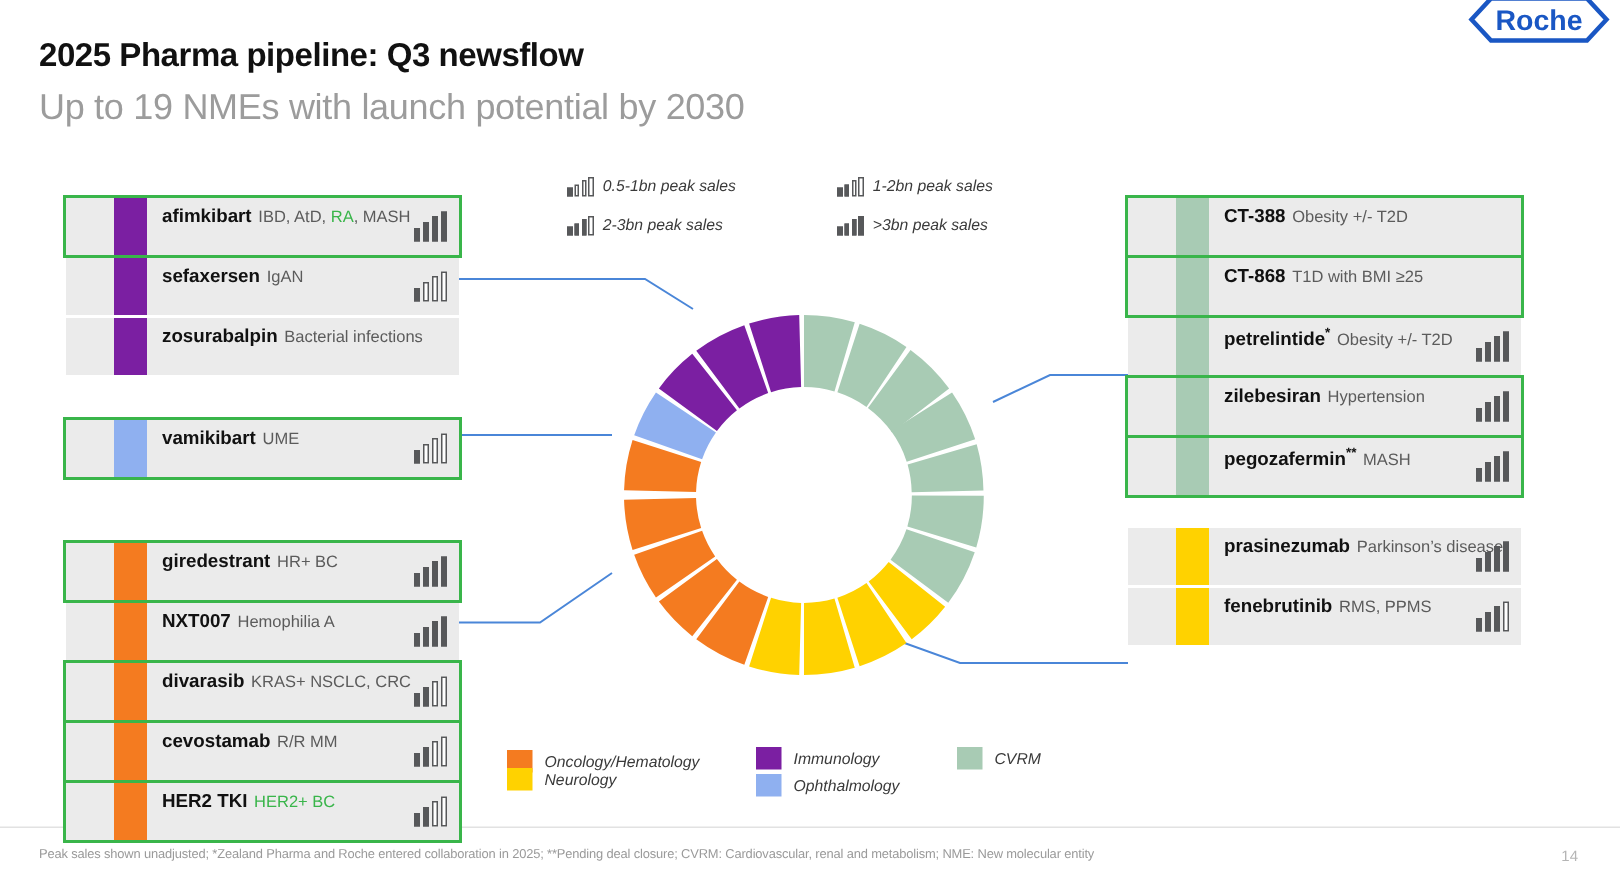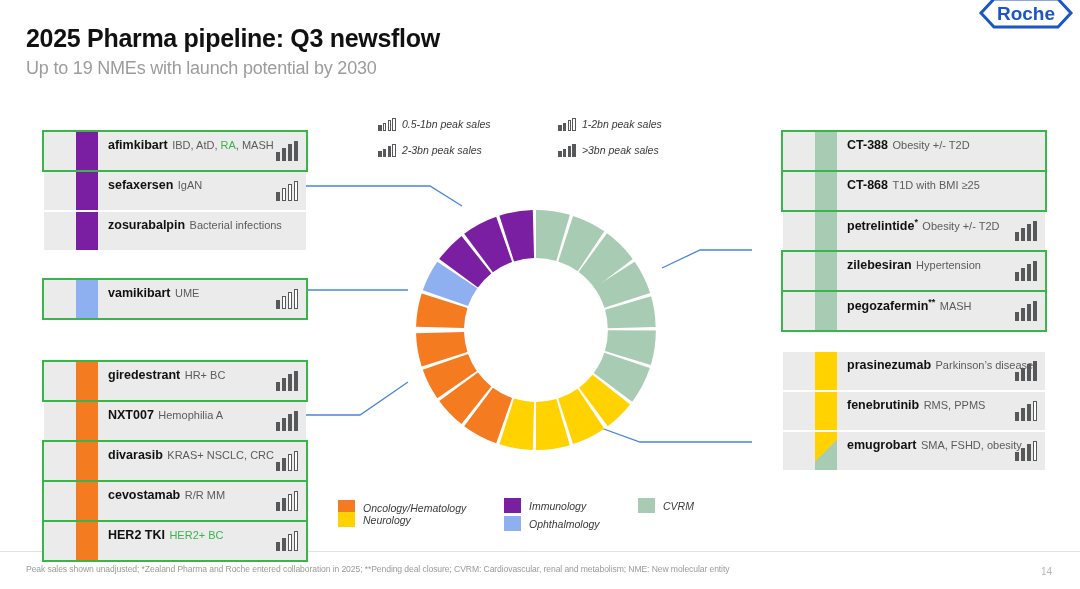--- a/index.html
+++ b/index.html
@@ -5,26 +5,26 @@
   html,body{margin:0;padding:0;}
   body{
     width:1080px;height:589px;background:#ffffff;
     font-family:"Liberation Sans",sans-serif;
     position:relative;overflow:hidden;
     -webkit-font-smoothing:antialiased;
   }
   
   .logo{position:absolute;top:-4px;right:6px;width:96px;height:34px;}
   
-  .title{position:absolute;left:26px;top:24px;font-size:25px;font-weight:bold;color:#111;letter-spacing:-.3px;}
-  .subtitle{position:absolute;left:26px;top:58px;font-size:18px;color:#9c9c9c;letter-spacing:-.2px;}
+  .title{position:absolute;left:26px;top:24px;font-size:22px;font-weight:bold;color:#111;letter-spacing:-.3px;}
+  .subtitle{position:absolute;left:26px;top:58px;font-size:24px;color:#9c9c9c;letter-spacing:-.2px;}
   
   .col{position:absolute;}
   .col-left{left:44px;top:132px;width:262px;}
-  .col-right{left:752px;top:132px;width:262px;margin-left:31px;}
+  .col-right{left:752px;top:132px;width:262px;}
   .group{position:relative;margin-bottom:0;}
   .group.gap{margin-top:10px;}
   .row{position:relative;display:flex;align-items:stretch;height:38px;background:#ebebeb;margin-bottom:2px;padding-left:32px;}
   .row:last-child{margin-bottom:0;}
   .chip{width:22px;flex:0 0 22px;background:#7b1fa2;}
   .chip.onc{background:#f47b20;}
   .chip.neu{background:#ffd200;}
   .chip.imm{background:#7b1fa2;}
   .chip.oph{background:#8fb0f0;}
   .chip.cvrm{background:#a8cbb4;}
@@ -381,33 +381,20 @@
         <span class="dname">fenebrutinib</span>
         <span class="dind">RMS, PPMS</span>
         <span class="bars">
             <i class="on"></i>
             <i class="on"></i>
             <i class="on"></i>
             <i></i>
           </span>
       </span>
     </div>
-    <div class="row">
-      <span class="chip split"></span>
-      <span class="rowbody">
-        <span class="dname">emugrobart</span>
-        <span class="dind">SMA, FSHD, obesity</span>
-        <span class="bars">
-            <i class="on"></i>
-            <i class="on"></i>
-            <i class="on"></i>
-            <i></i>
-          </span>
-      </span>
-    </div>
   </div>
 </div>
 
 <div class="catleg">
   <div class="ci" style="left:0;top:2px;">
     <span class="sw" style="background:#f47b20;"></span>
     <span>Oncology/Hematology</span>
   </div>
   <div class="ci" style="left:0;top:14px;">
     <span class="sw" style="background:#ffd200;"></span>

